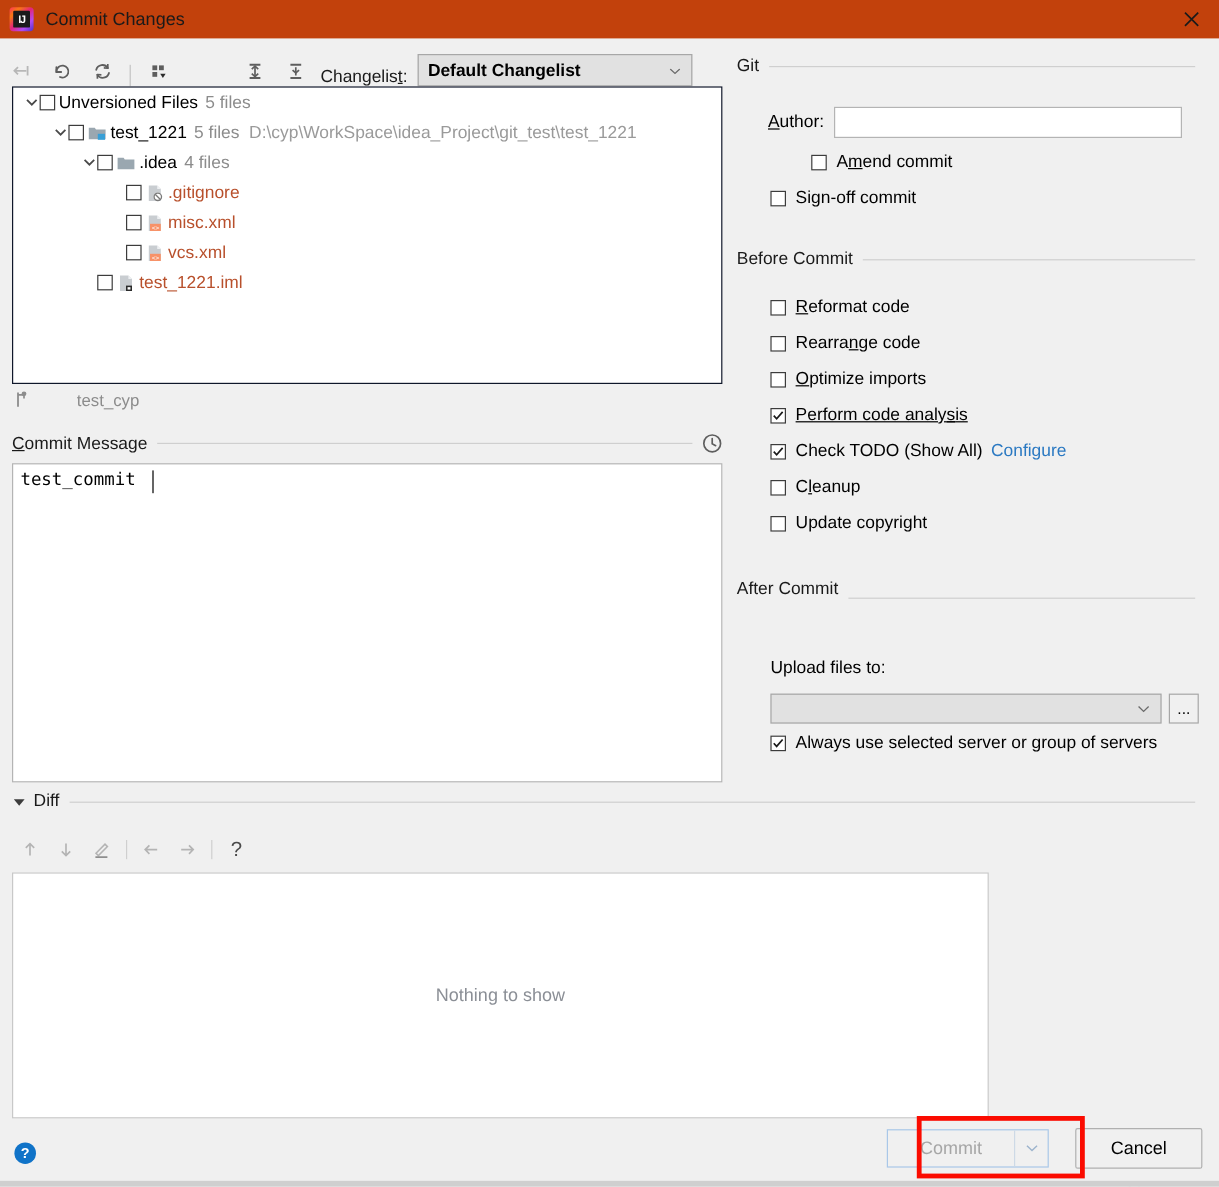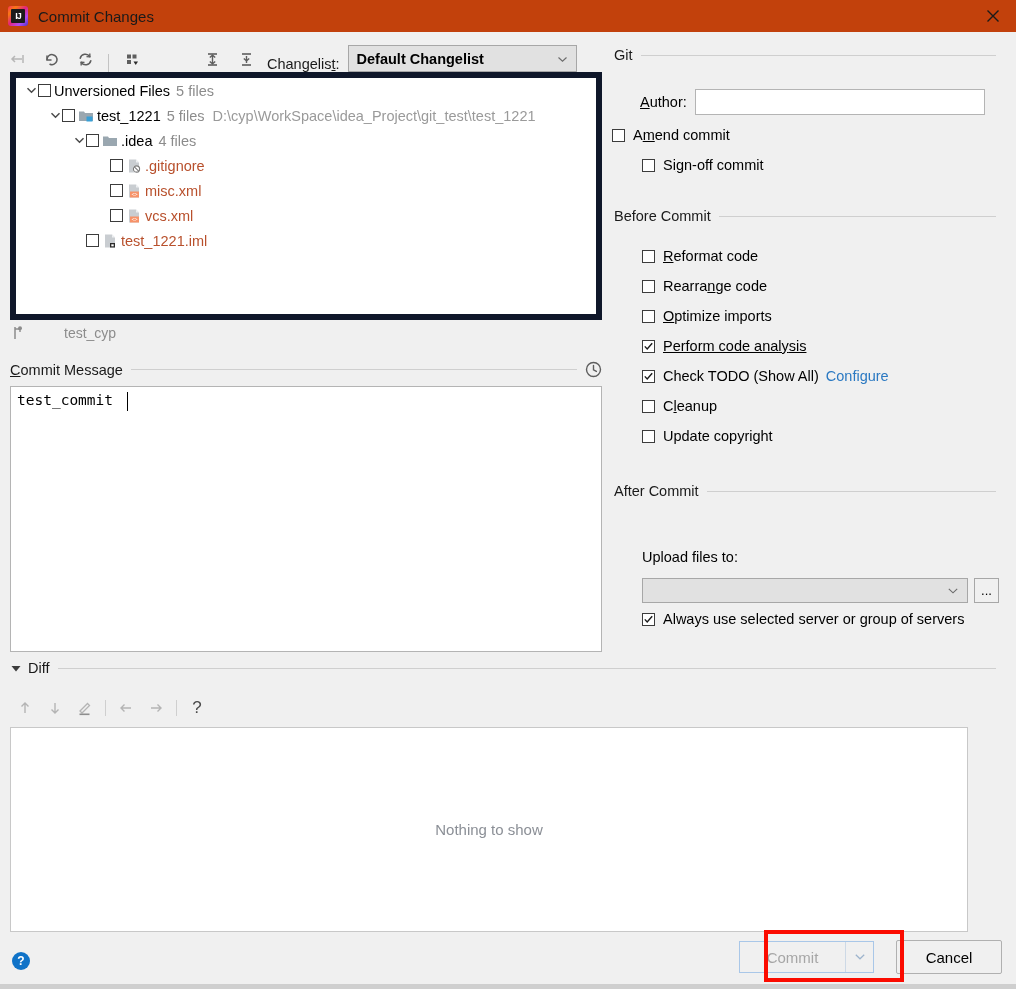--- a/index.html
+++ b/index.html
@@ -79,21 +79,21 @@
     cursor: default;
   }
   .combo-arrow {
     position: absolute; right: 9px; top: 50%; margin-top: -2px;
     width: 9px; height: 5px;
   }
 
   
   .tree-panel {
     position: absolute; left: 10px; top: 72px; width: 592px; height: 248px;
-    background: #ffffff; border: 6px solid #0f172a;
+    background: #ffffff; border: 1px solid #0f172a;
     overflow: hidden;
   }
   .tree-row {
     height: 25px; display: flex; align-items: center;
     white-space: nowrap; font-size: 14.5px;
   }
   .tw {
     width: 14px; height: 14px; display: inline-flex;
     align-items: center; justify-content: center; flex: 0 0 auto;
     cursor: default;
@@ -159,21 +159,21 @@
     position: absolute; left: 10px; top: 692px; width: 986px; height: 32px;
     display: flex; align-items: center;
   }
   .dtb {
     width: 30px; height: 26px; display: flex; align-items: center;
     justify-content: center; cursor: default;
   }
   .dtb-sep { width: 1px; height: 16px; background: #cfcfcf; margin: 0 5px; }
 
   .diff-area {
-    position: absolute; left: 10px; top: 727px; width: 958px; height: 205px;
+    position: absolute; left: 10px; top: 727px; width: 814px; height: 205px;
     background: #fff; border: 1px solid #c8c8c8;
     display: flex; align-items: center; justify-content: center;
   }
   .nothing { color: #8b8f96; font-size: 15px; }
 
   
   .help-btn {
     position: absolute; left: 12px; top: 952px;
     width: 18px; height: 18px; border-radius: 50%;
     background: #1073c8; color: #fff;
@@ -405,21 +405,21 @@
 
   <div id="right-panel">
       <div class="section-head" style="left:614px;top:47px;width:382px;">
         <span>Git</span>
         <span class="section-rule" style="flex:1"></span>
       </div>
       <div style="position:absolute;left:640px;top:89px;display:flex;align-items:center;">
         <span style="margin-right:8px;"><span class="mn">A</span>uthor:</span>
         <input style="width: 290px; height: 26px; border: 1px solid rgb(180, 180, 180); background: rgb(255, 255, 255); font-size: 14px; padding: 0px 5px; font-family: &quot;Liberation Sans&quot;, sans-serif;" value="">
       </div>
-      <div style="position:absolute;left:612px;top:127px;display:flex;align-items:center;">
+      <div style="position:absolute;left:676px;top:127px;display:flex;align-items:center;">
         <span class="cbox"></span>
         <span style="margin-left:5px;">A<span class="mn">m</span>end commit</span>
       </div>
       <div style="position:absolute;left:642px;top:157px;display:flex;align-items:center;">
         <span class="cbox"></span>
         <span style="margin-left:5px;">Si<span class="mn">g</span>n-off commit</span>
       </div>
       <div class="section-head" style="left:614px;top:208px;width:382px;">
         <span>Before Commit</span>
         <span class="section-rule" style="flex:1"></span>
@@ -454,21 +454,21 @@
         <span style="margin-left:7px;color:#2b79c2;">Configure</span>
       </div>
       <div style="position:absolute;left:642px;top:398px;display:flex;align-items:center;white-space:nowrap;">
         <span class="cbox"></span>
         <span style="margin-left:5px;">C<span class="mn">l</span>eanup</span>
       </div>
       <div style="position:absolute;left:642px;top:428px;display:flex;align-items:center;white-space:nowrap;">
         <span class="cbox"></span>
         <span style="margin-left:5px;">Update copyright</span>
       </div>
-      <div class="section-head" style="left:614px;top:483px;width:382px;">
+      <div class="section-head" style="left:614px;top:483px;width:382px;align-items:flex-end;">
         <span>After Commit</span>
         <span class="section-rule" style="flex:1"></span>
       </div>
       <div style="position:absolute;left:642px;top:549px;">Upload files to:</div>
       <div style="position:absolute;left:642px;top:578px;width:326px;height:25px;background:#e1e1e1;border:1px solid #a7a7a7;display:flex;align-items:center;padding-left:7px;font-size:14.5px;">
         <span><none></none></span>
         <svg style="position:absolute;right:9px;top:9px;" width="10" height="6" viewBox="0 0 10 6">
           <path d="M0.8 0.8 L5 4.8 L9.2 0.8" stroke="#6b6b6b" stroke-width="1.1" fill="none"></path>
         </svg>
       </div>

